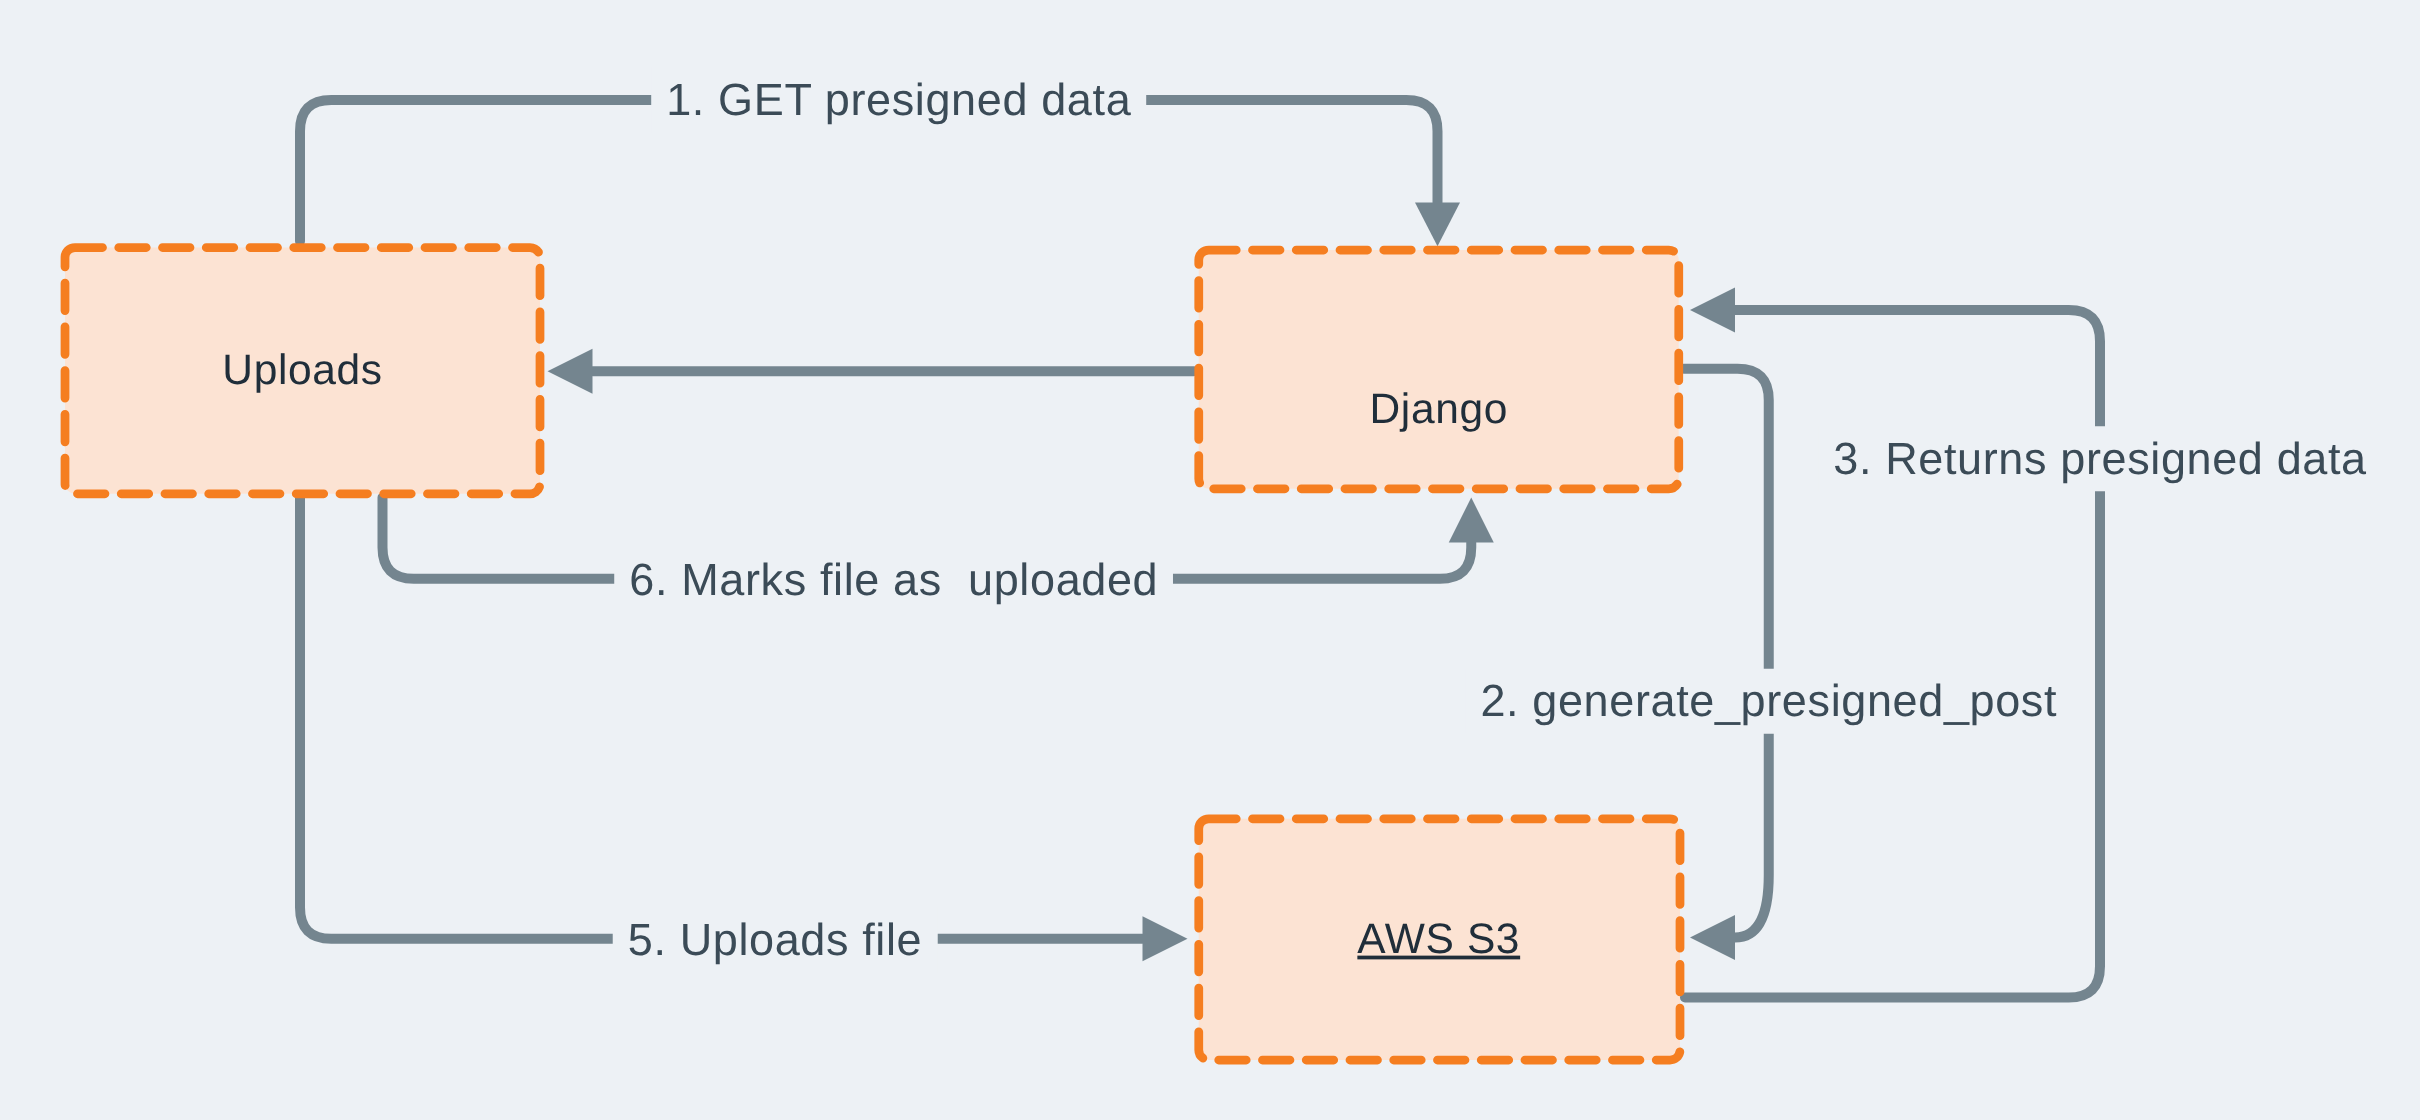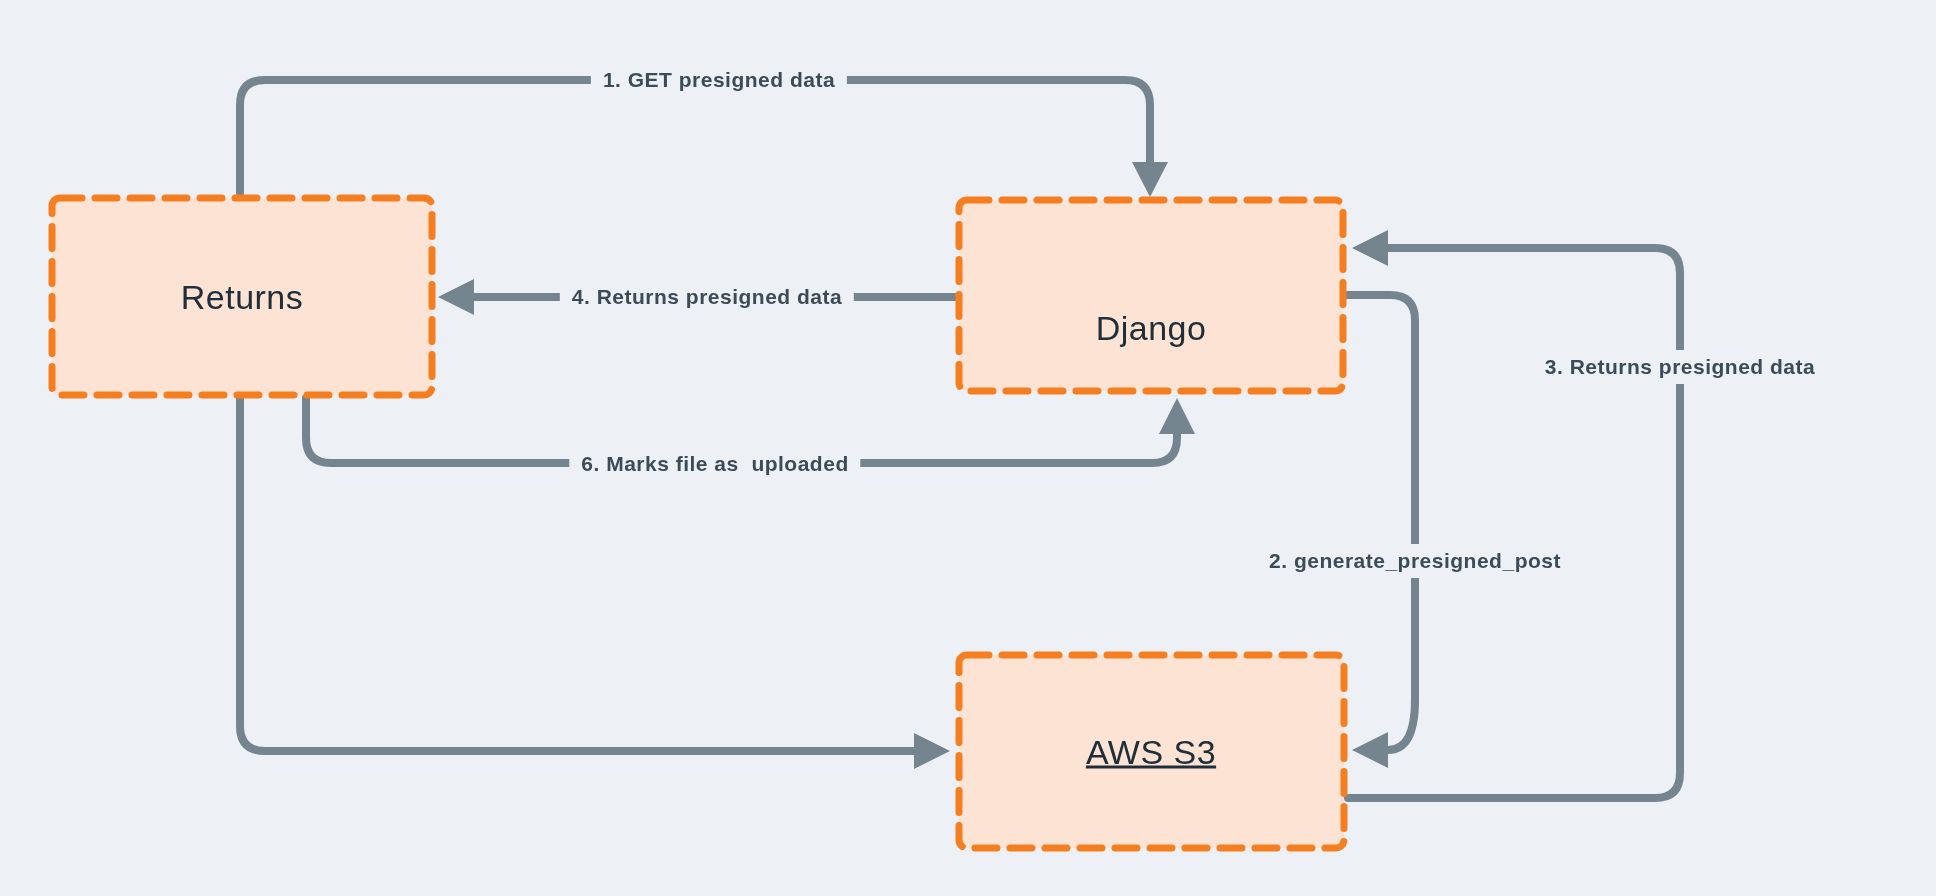--- a/index.html
+++ b/index.html
@@ -48,27 +48,26 @@
     position: absolute;
     transform: translate(-50%, -50%);
     font-size: 34px;
     letter-spacing: 0.5px;
     color: var(--node-label-text);
     white-space: pre;
   }
   .edge-label {
     position: absolute;
     transform: translate(-50%, -50%);
-    font-size: 21px;
+    font-size: 36px;
     letter-spacing: 0.5px;
     color: var(--edge-label-text);
     background: var(--background);
     padding: 5px 12px;
     white-space: pre;
-    font-weight: bold;
   }
 </style>
 </head>
 <body>
 
 <div class="canvas">
 
   <svg class="diagram-layer" viewBox="0 0 1936 896">
 
     <path class="edge-path" d="M 240 193 V 105 Q 240 80 265 80 H 1125 Q 1150 80 1150 105 V 162"></path>
@@ -87,23 +86,23 @@
     <polygon class="arrowhead" points="1352,750 1388,732 1388,768"></polygon>
 
     <path class="edge-path" d="M 1348 798 H 1655 Q 1680 798 1680 773 V 273 Q 1680 248 1655 248 H 1388"></path>
     <polygon class="arrowhead" points="1352,248 1388,230 1388,266"></polygon>
 
     <rect class="node-rect" x="52" y="198" width="380" height="197" rx="8"></rect>
     <rect class="node-rect" x="959" y="200" width="384" height="191" rx="8"></rect>
     <rect class="node-rect" x="959" y="655" width="385" height="193" rx="8"></rect>
   </svg>
 
-  <div class="node-label" style="left:242px; top:297px;">Returns</div>
+  <div class="node-label" style="left:242px; top:297px;">Uploads</div>
   <div class="node-label" style="left:1151px; top:296px;margin-top:32px;">Django</div>
   <div class="node-label" style="left:1151px; top:752px;text-decoration:underline;">AWS S3</div>
 
   <div class="edge-label" style="left:719px; top:80px;">1. GET presigned data</div>
   <div class="edge-label" style="left:1415px; top:515px;margin-top:46px;">2. generate_presigned_post</div>
   <div class="edge-label" style="left:1680px; top:367px;">3. Returns presigned data</div>
-  <div class="edge-label" style="left:707px; top:297px;">4. Returns presigned data</div>
+  <div class="edge-label" style="left:620px; top:752px;">5. Uploads file</div>
   <div class="edge-label" style="left:715px; top:464px;">6. Marks file as  uploaded</div>
 
 </div>
 
 </body></html>

